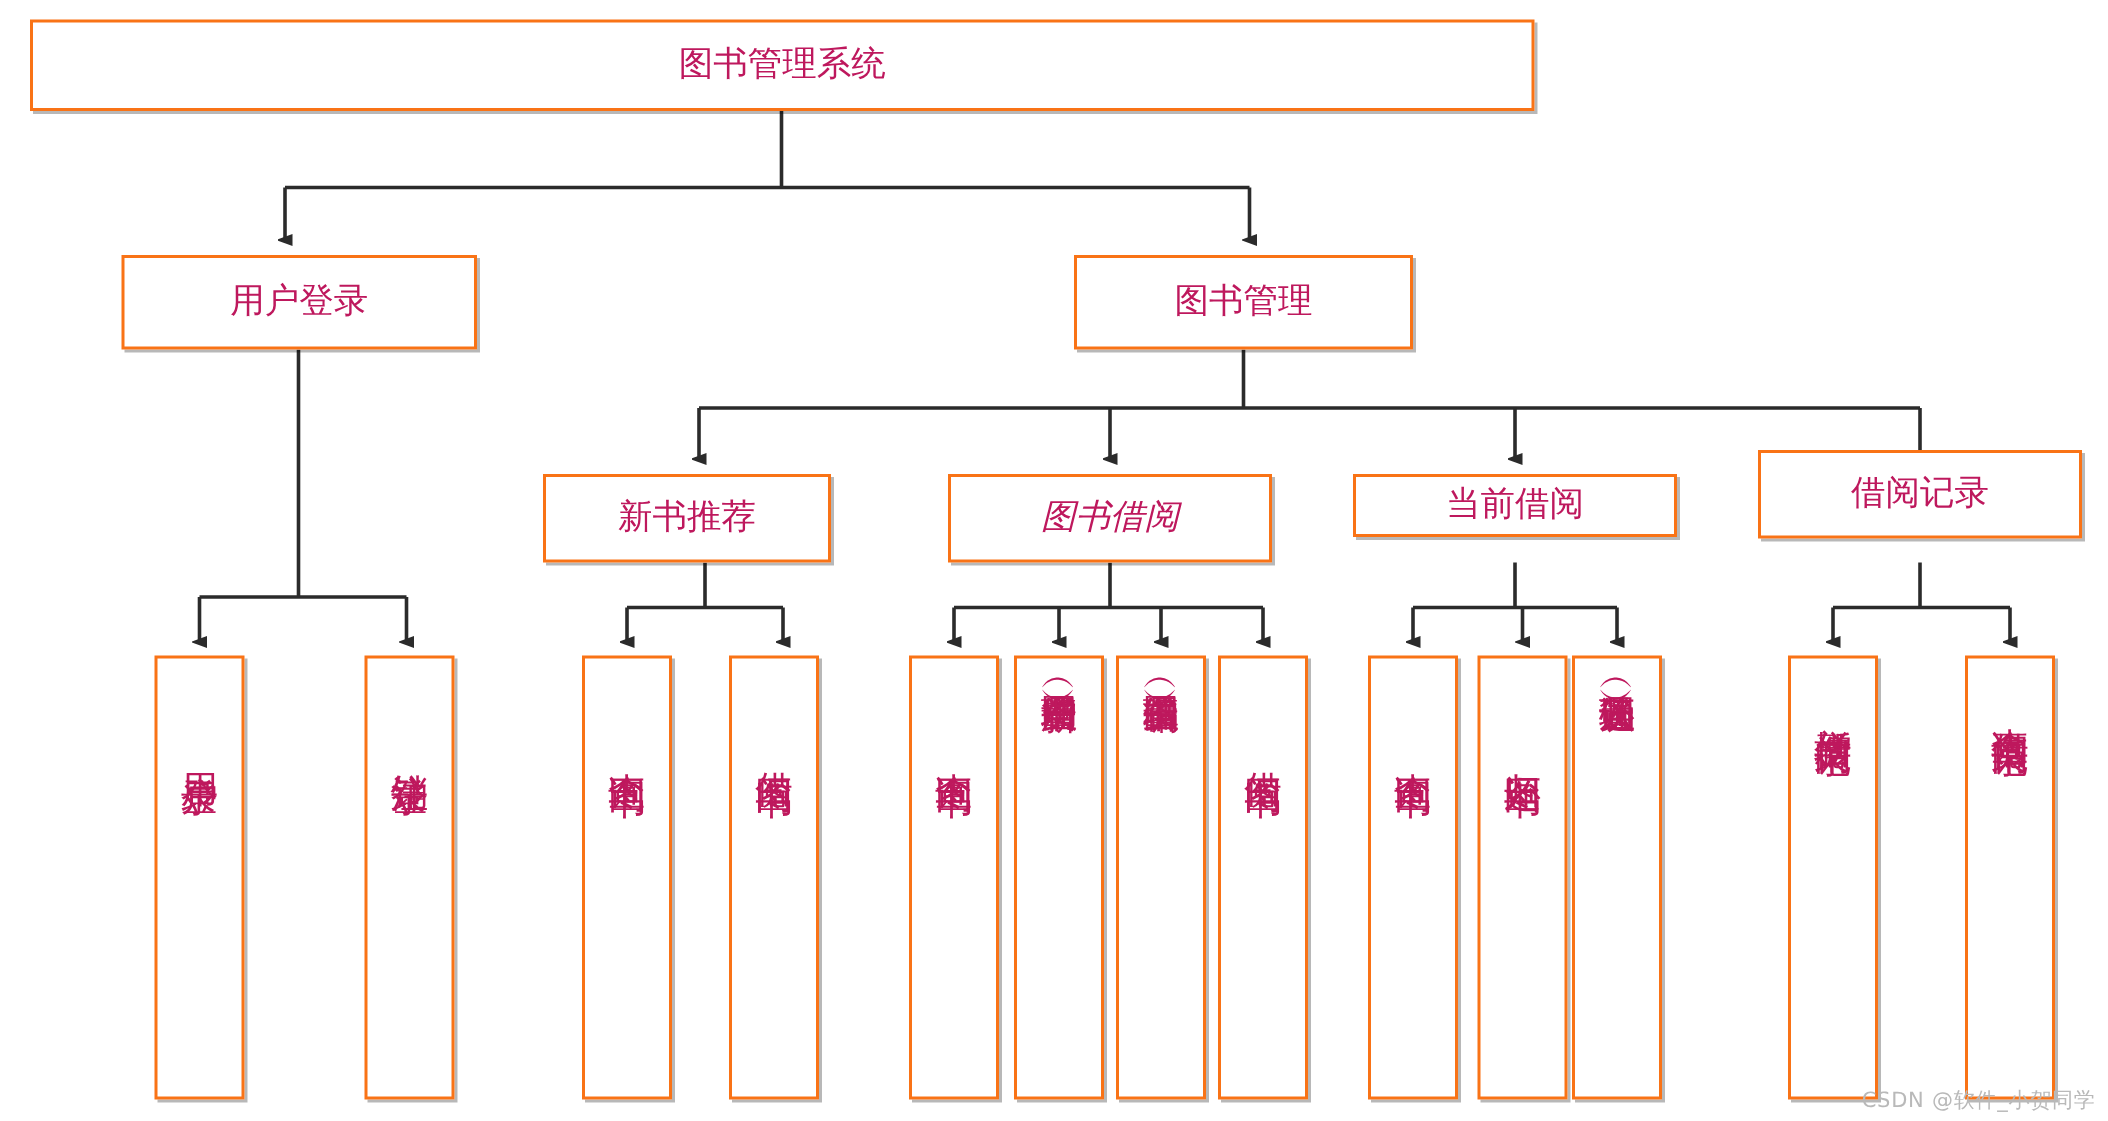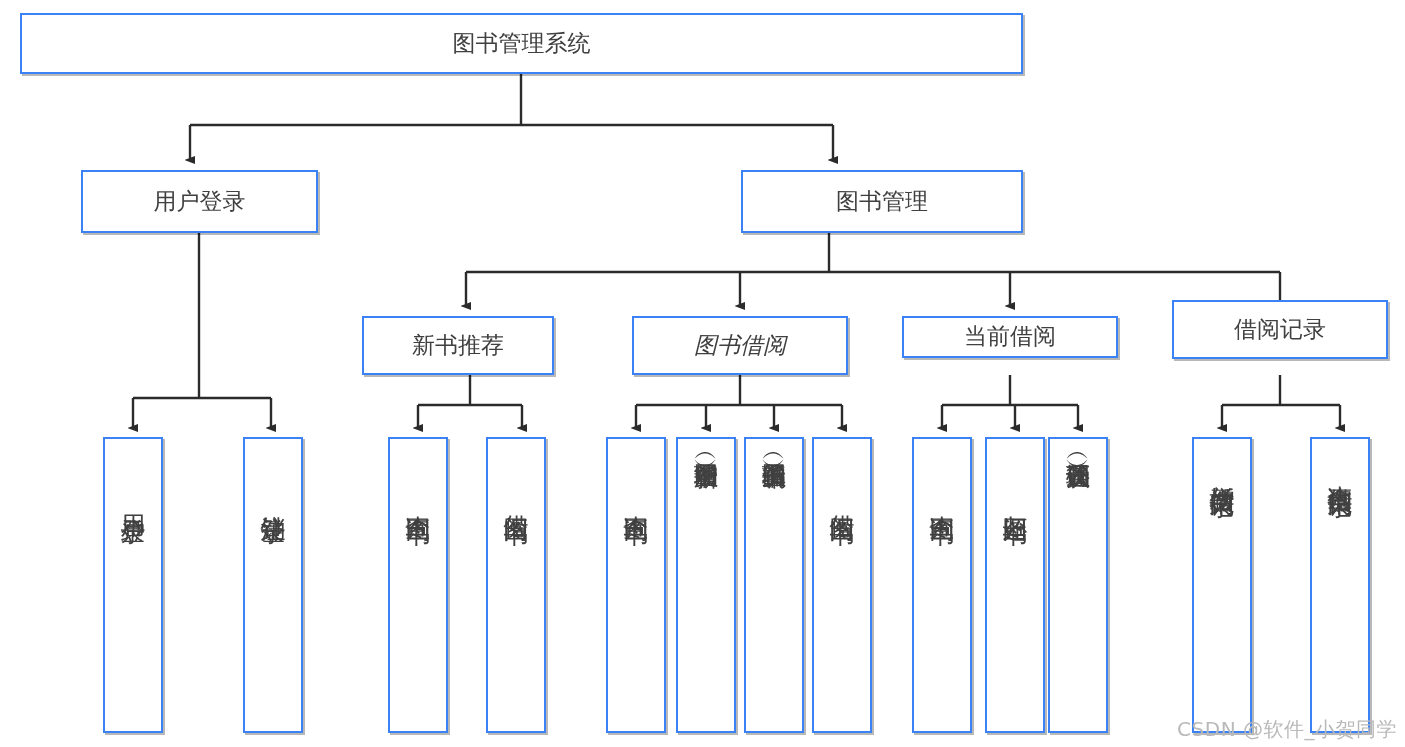--- a/index.html
+++ b/index.html
@@ -21,26 +21,26 @@
     position: absolute;
     left: 0;
     top: 0;
     width: 1405px;
     height: 747px;
   }
   .node {
     position: absolute;
     box-sizing: border-box;
     background: #ffffff;
-    border: 2px solid #3b82f6;
+    border: 2px solid #f97316;
     box-shadow: 2px 2px 0 0 rgba(0,0,0,0.28);
     display: flex;
     align-items: center;
     justify-content: center;
-    color: #404040;
+    color: #be185d;
   }
   .node .label {
     text-align: center;
     line-height: 1.12;
     white-space: nowrap;
   }
   .node.horizontal .label {
     font-size: 23px;
   }
   .node.root .label {
@@ -60,21 +60,21 @@
     white-space: pre;
   }
   .node.vertical.tall-text .label {
     font-size: 24px;
     letter-spacing: 0px;
   }
   .watermark {
     position: absolute;
     right: 8px;
     bottom: 4px;
-    font-size: 20px;
+    font-size: 14px;
     color: #b9b9b9;
     letter-spacing: 0.5px;
     white-space: nowrap;
     pointer-events: none;
   }
 </style>
 </head>
 <body>
 
 <div id="canvas">
@@ -130,21 +130,21 @@
   </svg>
 
   <div class="node root horizontal" style="left:20px; top:13px; width:1003px; height:61px;">
     <span class="label">图书管理系统</span>
   </div>
 
   <div class="node horizontal" style="left:81px; top:170px; width:237px; height:63px;">
     <span class="label">用户登录</span>
   </div>
 
-  <div class="node horizontal" style="left:741px; top:170px; width:282px; height:63px;align-items:center;">
+  <div class="node horizontal" style="left:716px; top:170px; width:226px; height:63px;align-items:center;">
     <span class="label">图书管理</span>
   </div>
 
   <div class="node horizontal" style="left:362px; top:316px; width:192px; height:59px;">
     <span class="label">新书推荐</span>
   </div>
 
   <div class="node horizontal" style="left:632px; top:316px; width:216px; height:59px;font-style:italic;">
     <span class="label">图书借阅</span>
   </div>

